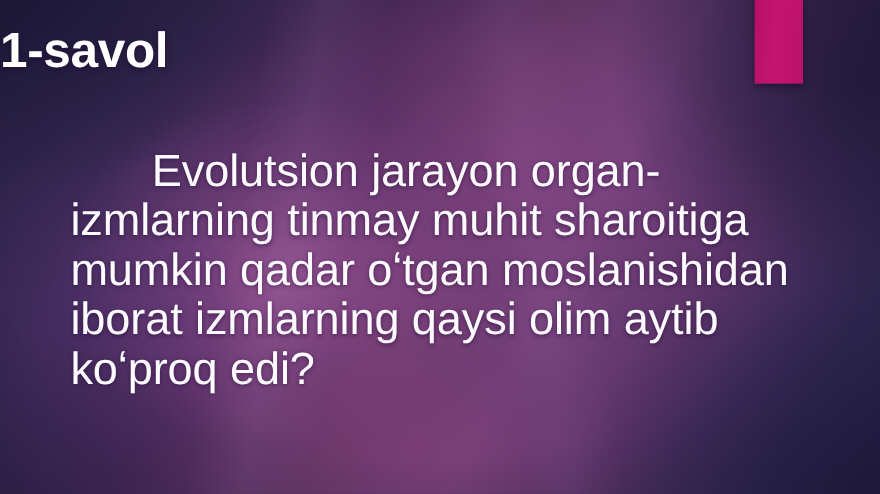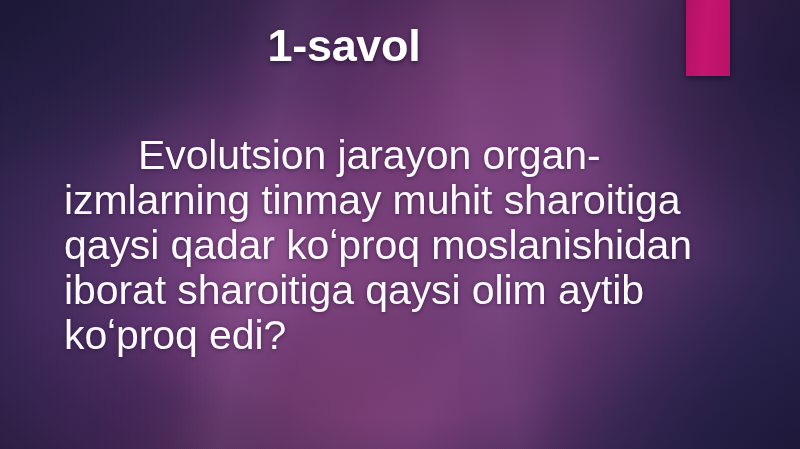--- a/index.html
+++ b/index.html
@@ -117,21 +117,21 @@
     background: linear-gradient(95deg, #b41066 0%, #c5156f 45%, #bb1169 100%);
     box-shadow: 0 2px 6px rgba(10, 5, 25, 0.55);
   }
 
   
   #title {
     position: absolute;
     left: 0;
     top: 22px;
     width: 800px;
-    text-align: center;
+    text-align: left;
     padding-right: 112px;
     box-sizing: border-box;
     font-size: 45px;
     font-weight: bold;
     color: #ffffff;
     letter-spacing: -0.3px;
     text-shadow: 0 2px 5px rgba(32, 12, 48, 0.75);
     line-height: 1.05;
   }
 
@@ -172,18 +172,18 @@
   <div class="bg-layer bg-streak"></div>
   <div class="bg-layer bg-vignette"></div>
 
   <div id="accent-bar"></div>
 
   <div id="title">1-savol</div>
 
   <div id="body-text">
     <span class="line"><span class="indent"></span><span>Evolutsion jarayon organ-</span></span>
     <span class="line">izmlarning tinmay muhit sharoitiga</span>
-    <span class="line">qaysi qadar koʻproq moslanishidan</span>
-    <span class="line">iborat sharoitiga qaysi olim aytib</span>
+    <span class="line">mumkin qadar oʻtgan moslanishidan</span>
+    <span class="line">iborat izmlarning qaysi olim aytib</span>
     <span class="line">koʻproq edi?</span>
   </div>
 
 </div>
 
 </body></html>

